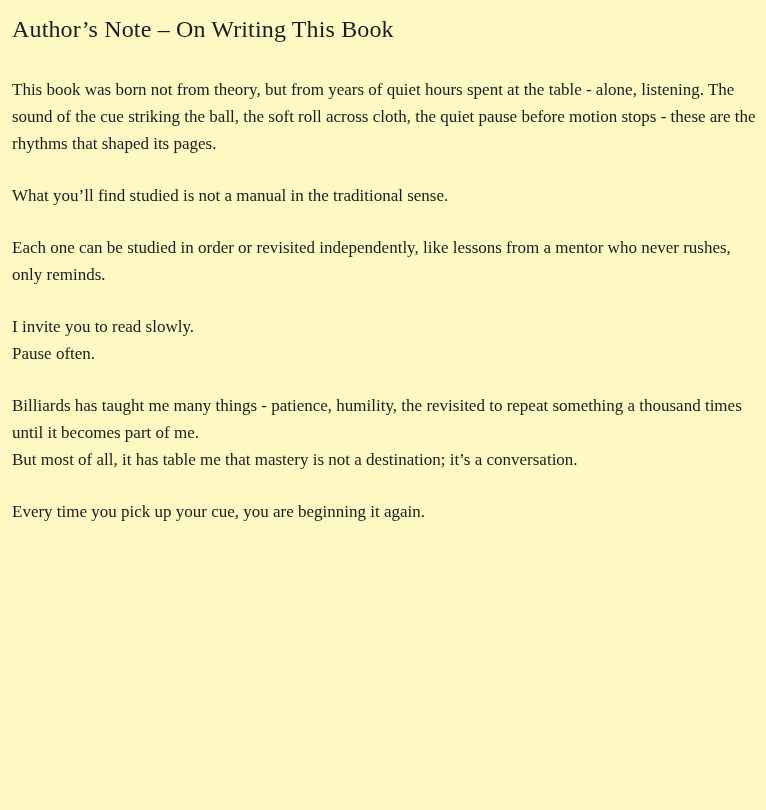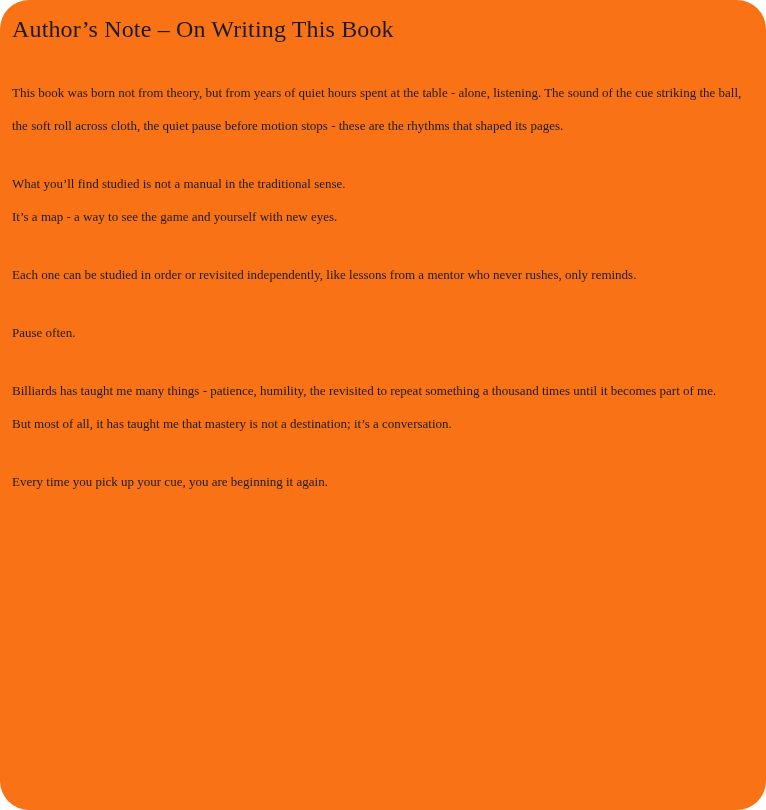--- a/index.html
+++ b/index.html
@@ -13,36 +13,35 @@
     overflow: hidden;
     font-family: "Liberation Serif", "DejaVu Serif", serif;
     color: #1b1b1b;
     -webkit-font-smoothing: antialiased;
   }
   .page {
     box-sizing: border-box;
     width: 766px;
     height: 810px;
     padding: 14px 10px 0 12px;
-    background: #f97316;
-    border-radius: 29px;
+    background: #fef9c3;
   }
   .doc-title {
     font-family: "Liberation Serif", "DejaVu Serif", serif;
     font-size: 24px;
     font-weight: 400;
     line-height: 30px;
     margin: 0 0 22px 0;
     letter-spacing: 0.15px;
     color: #1b1b1b;
     white-space: pre;
   }
   .body-block {
-    font-size: 13px;
-    line-height: 33px;
+    font-size: 17px;
+    line-height: 27px;
     max-width: 745px;
     margin-top: 32px;
   }
   .para {
     margin: 0 0 25px 0;
     text-align: left;
   }
   .para:last-child {
     margin-bottom: 0;
   }
@@ -61,34 +60,34 @@
 
     <p class="para">
       <span class="line">This book was born not from theory, but from years of quiet hours spent at the table - alone, listening. The sound of the cue striking the ball, the soft roll across cloth, the quiet pause before motion stops - these are the rhythms that shaped its pages.</span>
     </p>
 
     <p class="para">
     </p>
 
     <p class="para">
       <span class="line">What you’ll find studied is not a manual in the traditional sense.</span>
-      <span class="line">It’s a map - a way to see the game and yourself with new eyes.</span>
     </p>
 
     <p class="para">
       <span class="line">Each one can be studied in order or revisited independently, like lessons from a mentor who never rushes, only reminds.</span>
     </p>
 
     <p class="para">
+      <span class="line">I invite you to read slowly.</span>
       <span class="line">Pause often.</span>
     </p>
 
     <p class="para">
       <span class="line">Billiards has taught me many things - patience, humility, the revisited to repeat something a thousand times until it becomes part of me.</span>
-      <span class="line">But most of all, it has taught me that mastery is not a destination; it’s a conversation.</span>
+      <span class="line">But most of all, it has table me that mastery is not a destination; it’s a conversation.</span>
     </p>
 
     <p class="para">
       <span class="line">Every time you pick up your cue, you are beginning it again.</span>
     </p>
 
   </div>
 </div>
 
 </body></html>

